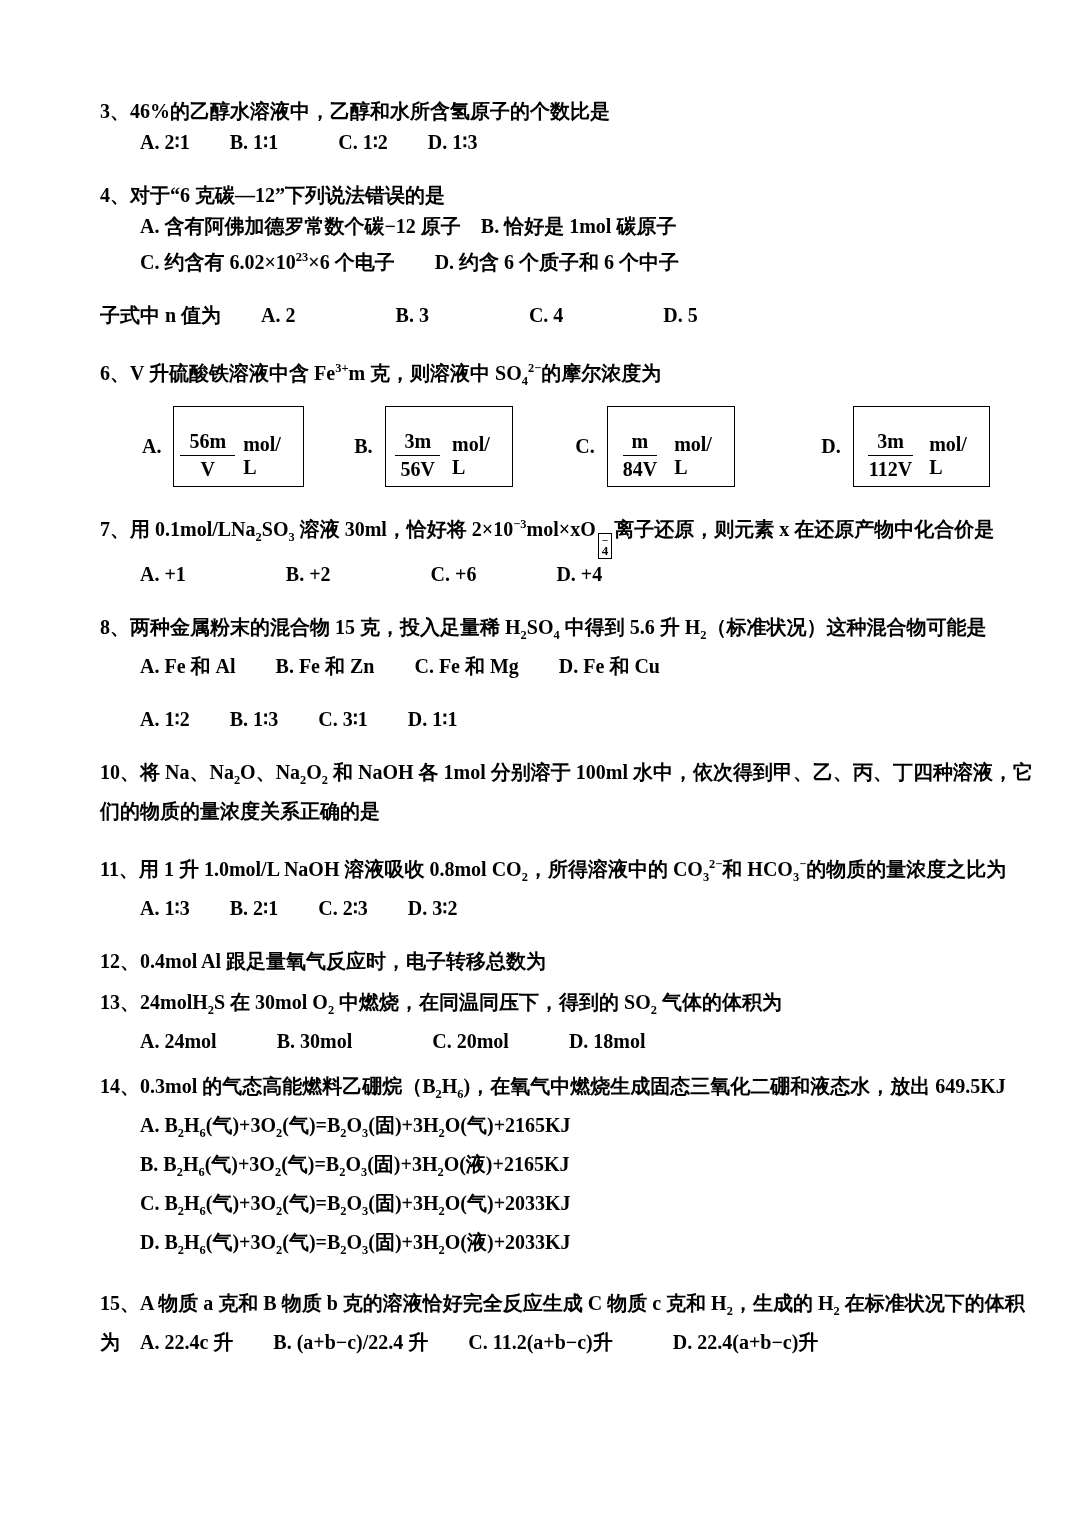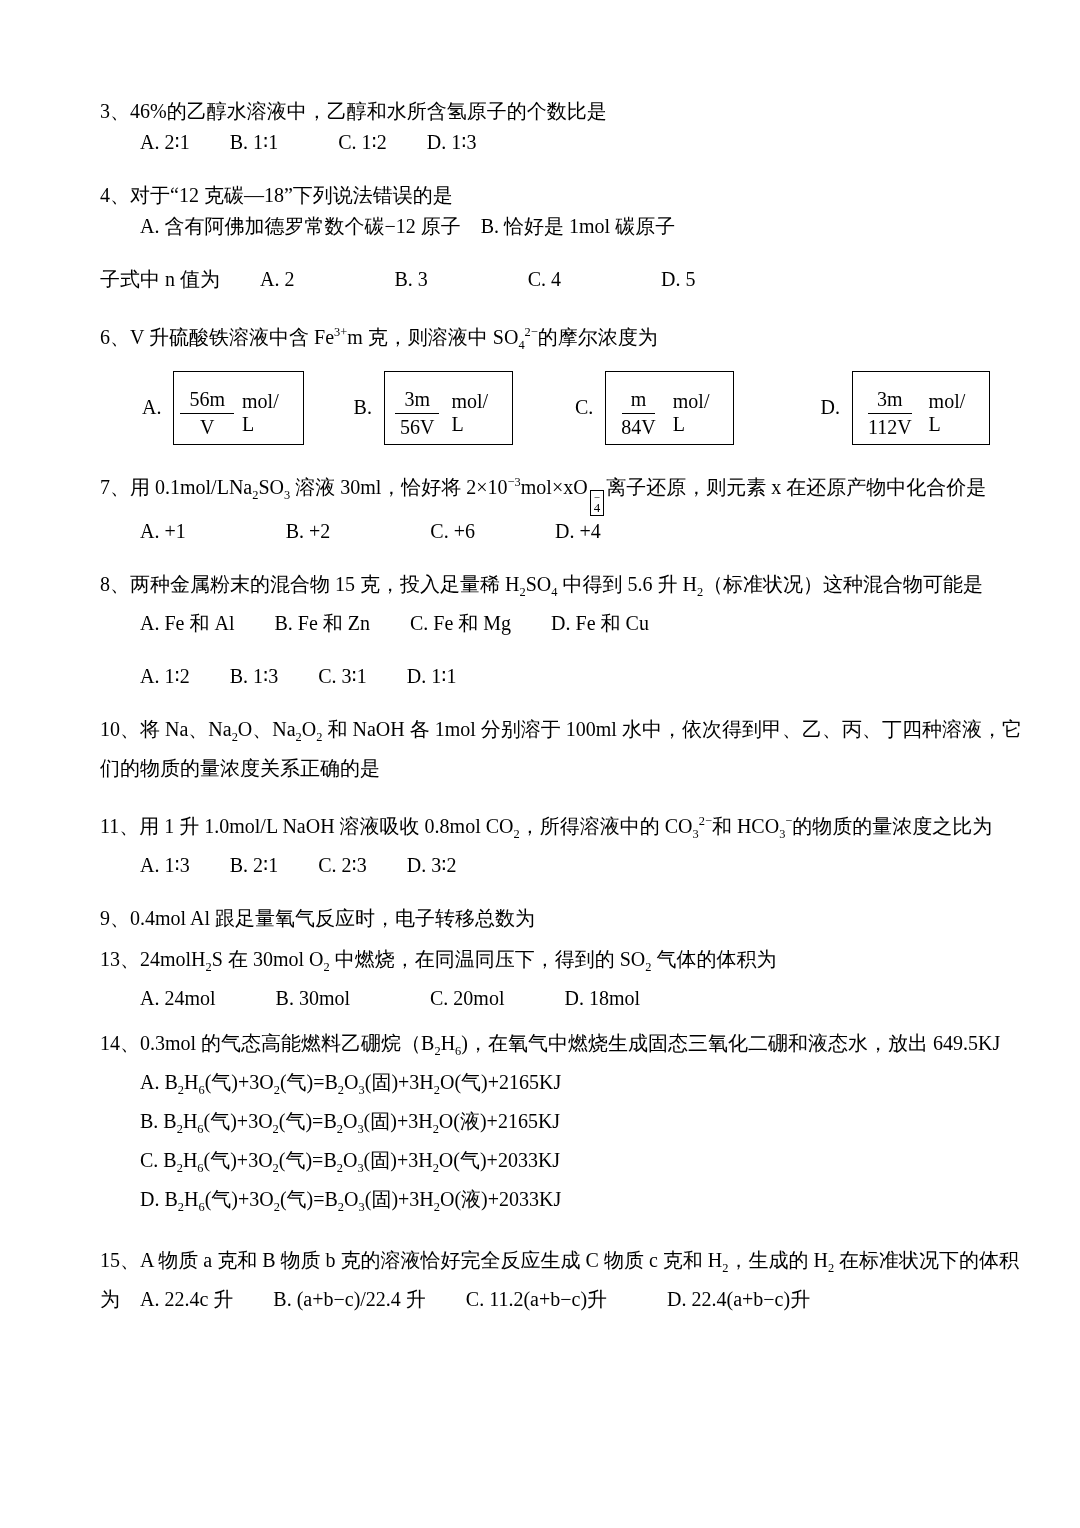--- a/index.html
+++ b/index.html
@@ -2,54 +2,55 @@
 <html><head>
 <meta charset="utf-8">
 <style>
   html,body{margin:0;padding:0;background:#ffffff;}
   body{
     width:1080px;height:1528px;overflow:hidden;color:#000;
     font-family:"Liberation Serif","DejaVu Serif",serif;
     font-size:20px;
   }
   #page{padding:96px 90px 0 100px;}
-  section.q{margin-bottom:22px;}
+  section.q{margin-bottom:22px;font-weight:bold;}
   section.q:nth-of-type(10){margin-bottom:10px;}
   section.q:nth-of-type(11){margin-bottom:14px;}
   .line{line-height:31px;min-height:31px;white-space:nowrap;}
   .indent-1{padding-left:40px;}
   sub,sup{font-size:0.62em;}
   
   .ionbox{display:inline-flex;flex-direction:column;align-items:center;justify-content:center;
     border:1.2px solid #000;padding:1px 3px;margin:0 2px;vertical-align:-8px;}
   .ibt{font-size:11px;line-height:10px;display:block;}
   .ibb{font-size:13px;line-height:12px;display:block;}
   
   .frac-row{display:flex;align-items:center;padding-left:42px;margin-top:10px;}
   .fopt{display:flex;align-items:center;}
   .fopt:nth-child(1){margin-right:50px;}
   .fopt:nth-child(2){margin-right:62px;}
   .fopt:nth-child(3){margin-right:86px;}
   .flabel{margin-right:12px;}
-  .fbox{display:inline-flex;align-items:center;border:1.6px solid #000;padding:16px 10px 5px 6px;}
+  .fbox{display:inline-flex;align-items:center;border:1.6px solid #000;padding:23px 10px 5px 6px;}
   .frac{display:inline-flex;flex-direction:column;align-items:center;text-align:center;margin-right:8px;}
   .fnum{padding:0 9px 2px;border-bottom:1.6px solid #000;}
   .fden{padding:2px 9px 0;}
 </style>
 </head>
 <body>
 
 <div id="page">
     <section class="q">
       <div class="line">3、46%的乙醇水溶液中，乙醇和水所含氢原子的个数比是</div>
       <div class="line indent-1">A. 2∶1  B. 1∶1   C. 1∶2  D. 1∶3</div>
     </section>
     <section class="q">
-      <div class="line">4、对于“12 克碳—18”下列说法错误的是</div>
+      <div class="line">4、对于“6 克碳—12”下列说法错误的是</div>
       <div class="line indent-1">A. 含有阿佛加德罗常数个碳−12 原子 B. 恰好是 1mol 碳原子</div>
+      <div class="line indent-1">C. 约含有 6.02×10<sup>23</sup>×6 个电子  D. 约含 6 个质子和 6 个中子</div>
     </section>
     <section class="q">
       <div class="line">子式中 n 值为  A. 2     B. 3     C. 4     D. 5</div>
     </section>
     <section class="q">
       <div class="line">6、V 升硫酸铁溶液中含 Fe<sup>3+</sup>m 克，则溶液中 SO<sub>4</sub><sup>2−</sup>的摩尔浓度为</div>
       <div class="frac-row">
         <div class="fopt">
           <span class="flabel">A.</span>
           <span class="fbox">
@@ -108,21 +109,21 @@
     </section>
     <section class="q">
       <div class="line">10、将 Na、Na<sub>2</sub>O、Na<sub>2</sub>O<sub>2</sub> 和 NaOH 各 1mol 分别溶于 100ml 水中，依次得到甲、乙、丙、丁四种溶液，它</div>
       <div class="line">们的物质的量浓度关系正确的是</div>
     </section>
     <section class="q">
       <div class="line">11、用 1 升 1.0mol/L NaOH 溶液吸收 0.8mol CO<sub>2</sub>，所得溶液中的 CO<sub>3</sub><sup>2−</sup>和 HCO<sub>3</sub><sup>−</sup>的物质的量浓度之比为</div>
       <div class="line indent-1">A. 1∶3  B. 2∶1  C. 2∶3  D. 3∶2</div>
     </section>
     <section class="q">
-      <div class="line">9、0.4mol Al 跟足量氧气反应时，电子转移总数为</div>
+      <div class="line">12、0.4mol Al 跟足量氧气反应时，电子转移总数为</div>
     </section>
     <section class="q">
       <div class="line">13、24molH<sub>2</sub>S 在 30mol O<sub>2</sub> 中燃烧，在同温同压下，得到的 SO<sub>2</sub> 气体的体积为</div>
       <div class="line indent-1">A. 24mol   B. 30mol    C. 20mol   D. 18mol</div>
     </section>
     <section class="q">
       <div class="line">14、0.3mol 的气态高能燃料乙硼烷（B<sub>2</sub>H<sub>6</sub>)，在氧气中燃烧生成固态三氧化二硼和液态水，放出 649.5KJ</div>
       <div class="line indent-1">A. B<sub>2</sub>H<sub>6</sub>(气)+3O<sub>2</sub>(气)=B<sub>2</sub>O<sub>3</sub>(固)+3H<sub>2</sub>O(气)+2165KJ</div>
       <div class="line indent-1">B. B<sub>2</sub>H<sub>6</sub>(气)+3O<sub>2</sub>(气)=B<sub>2</sub>O<sub>3</sub>(固)+3H<sub>2</sub>O(液)+2165KJ</div>
       <div class="line indent-1">C. B<sub>2</sub>H<sub>6</sub>(气)+3O<sub>2</sub>(气)=B<sub>2</sub>O<sub>3</sub>(固)+3H<sub>2</sub>O(气)+2033KJ</div>

